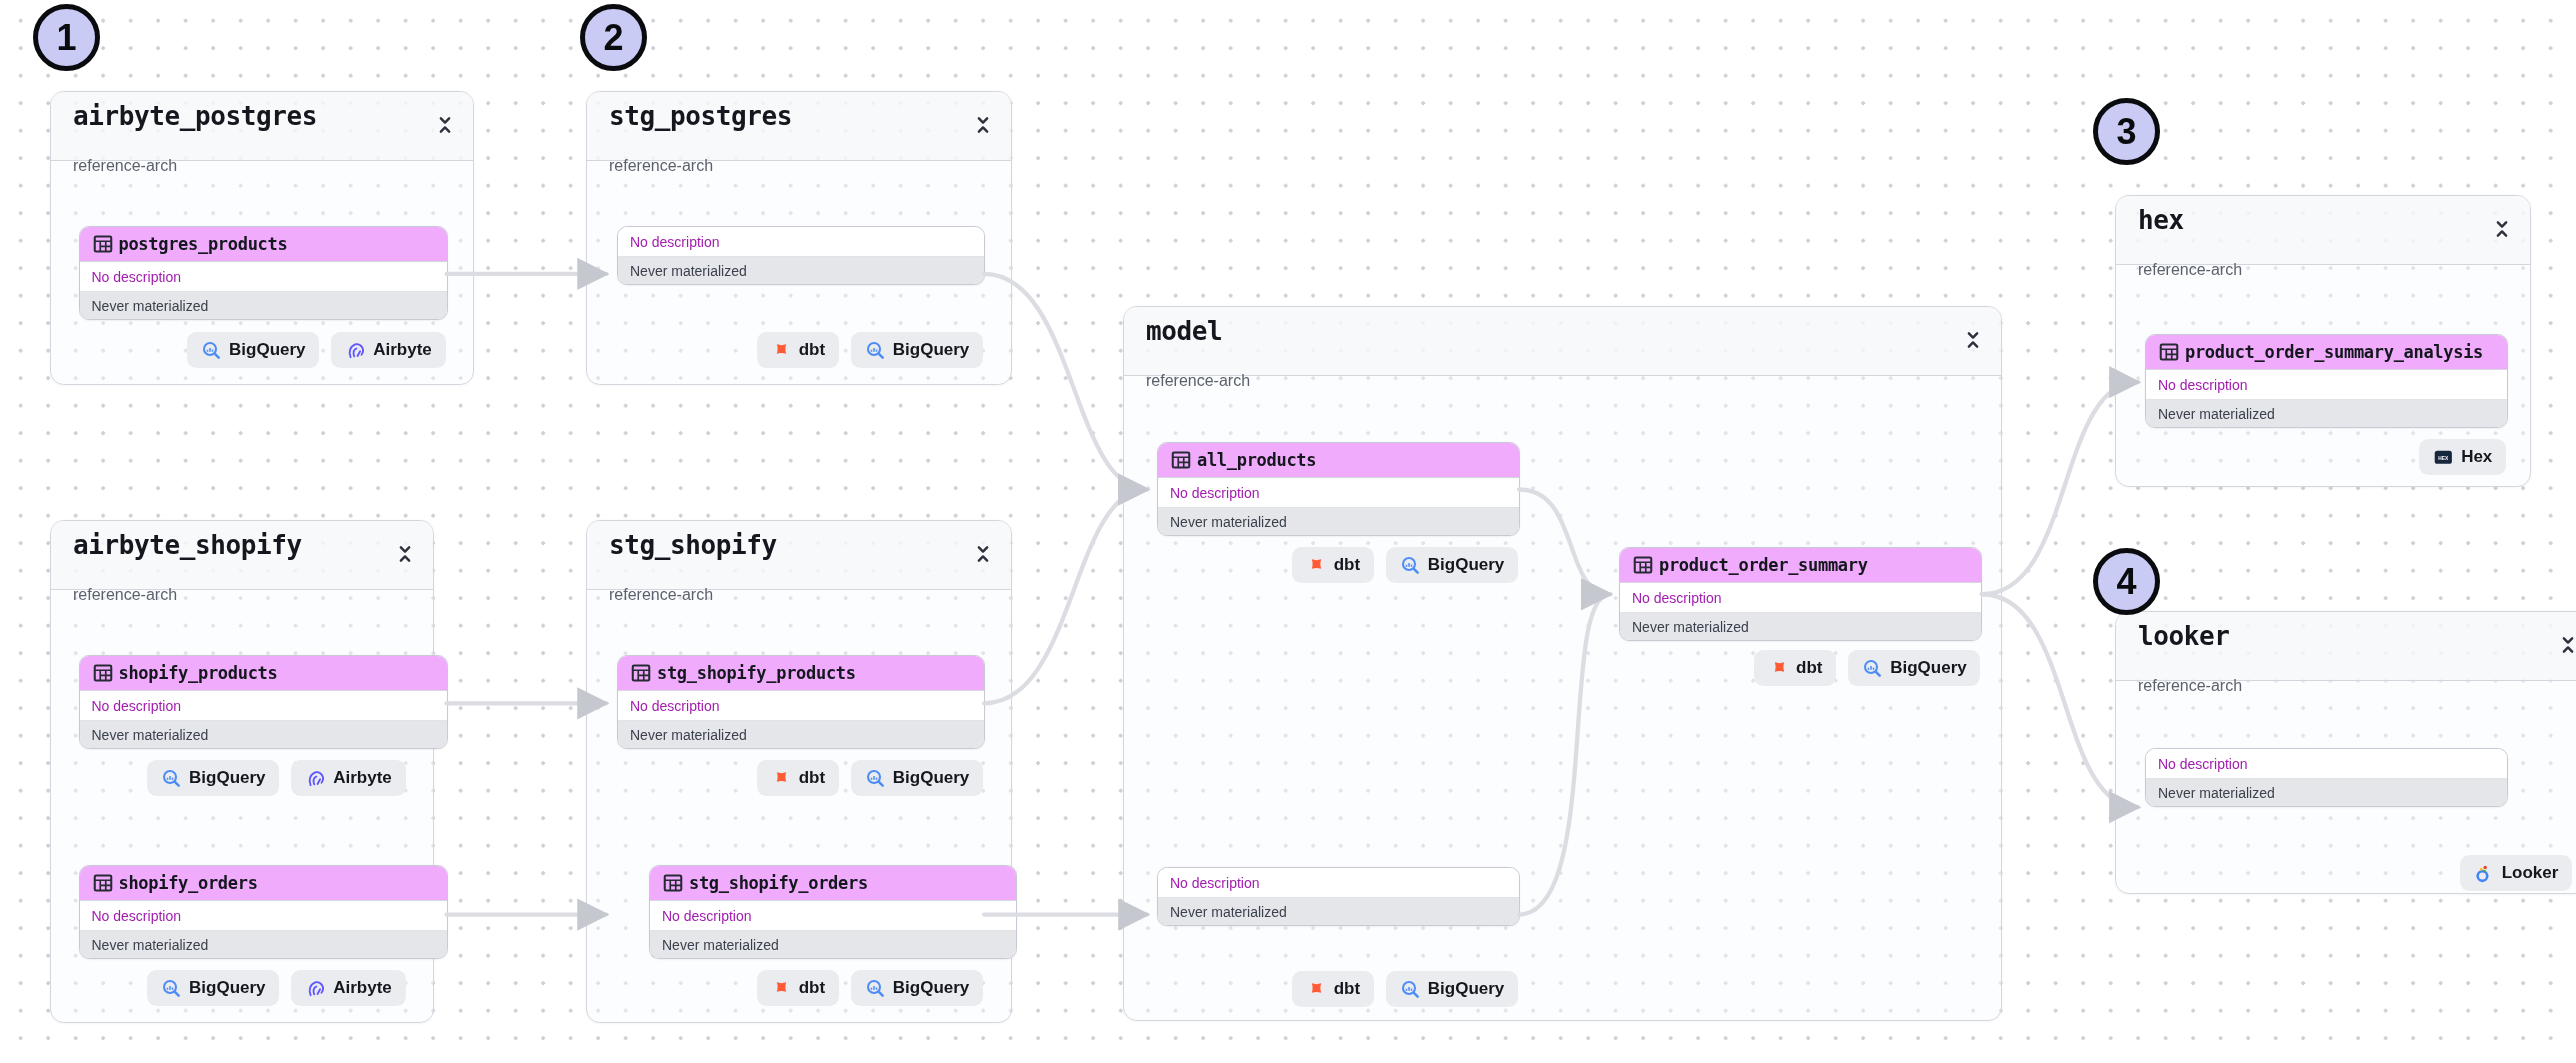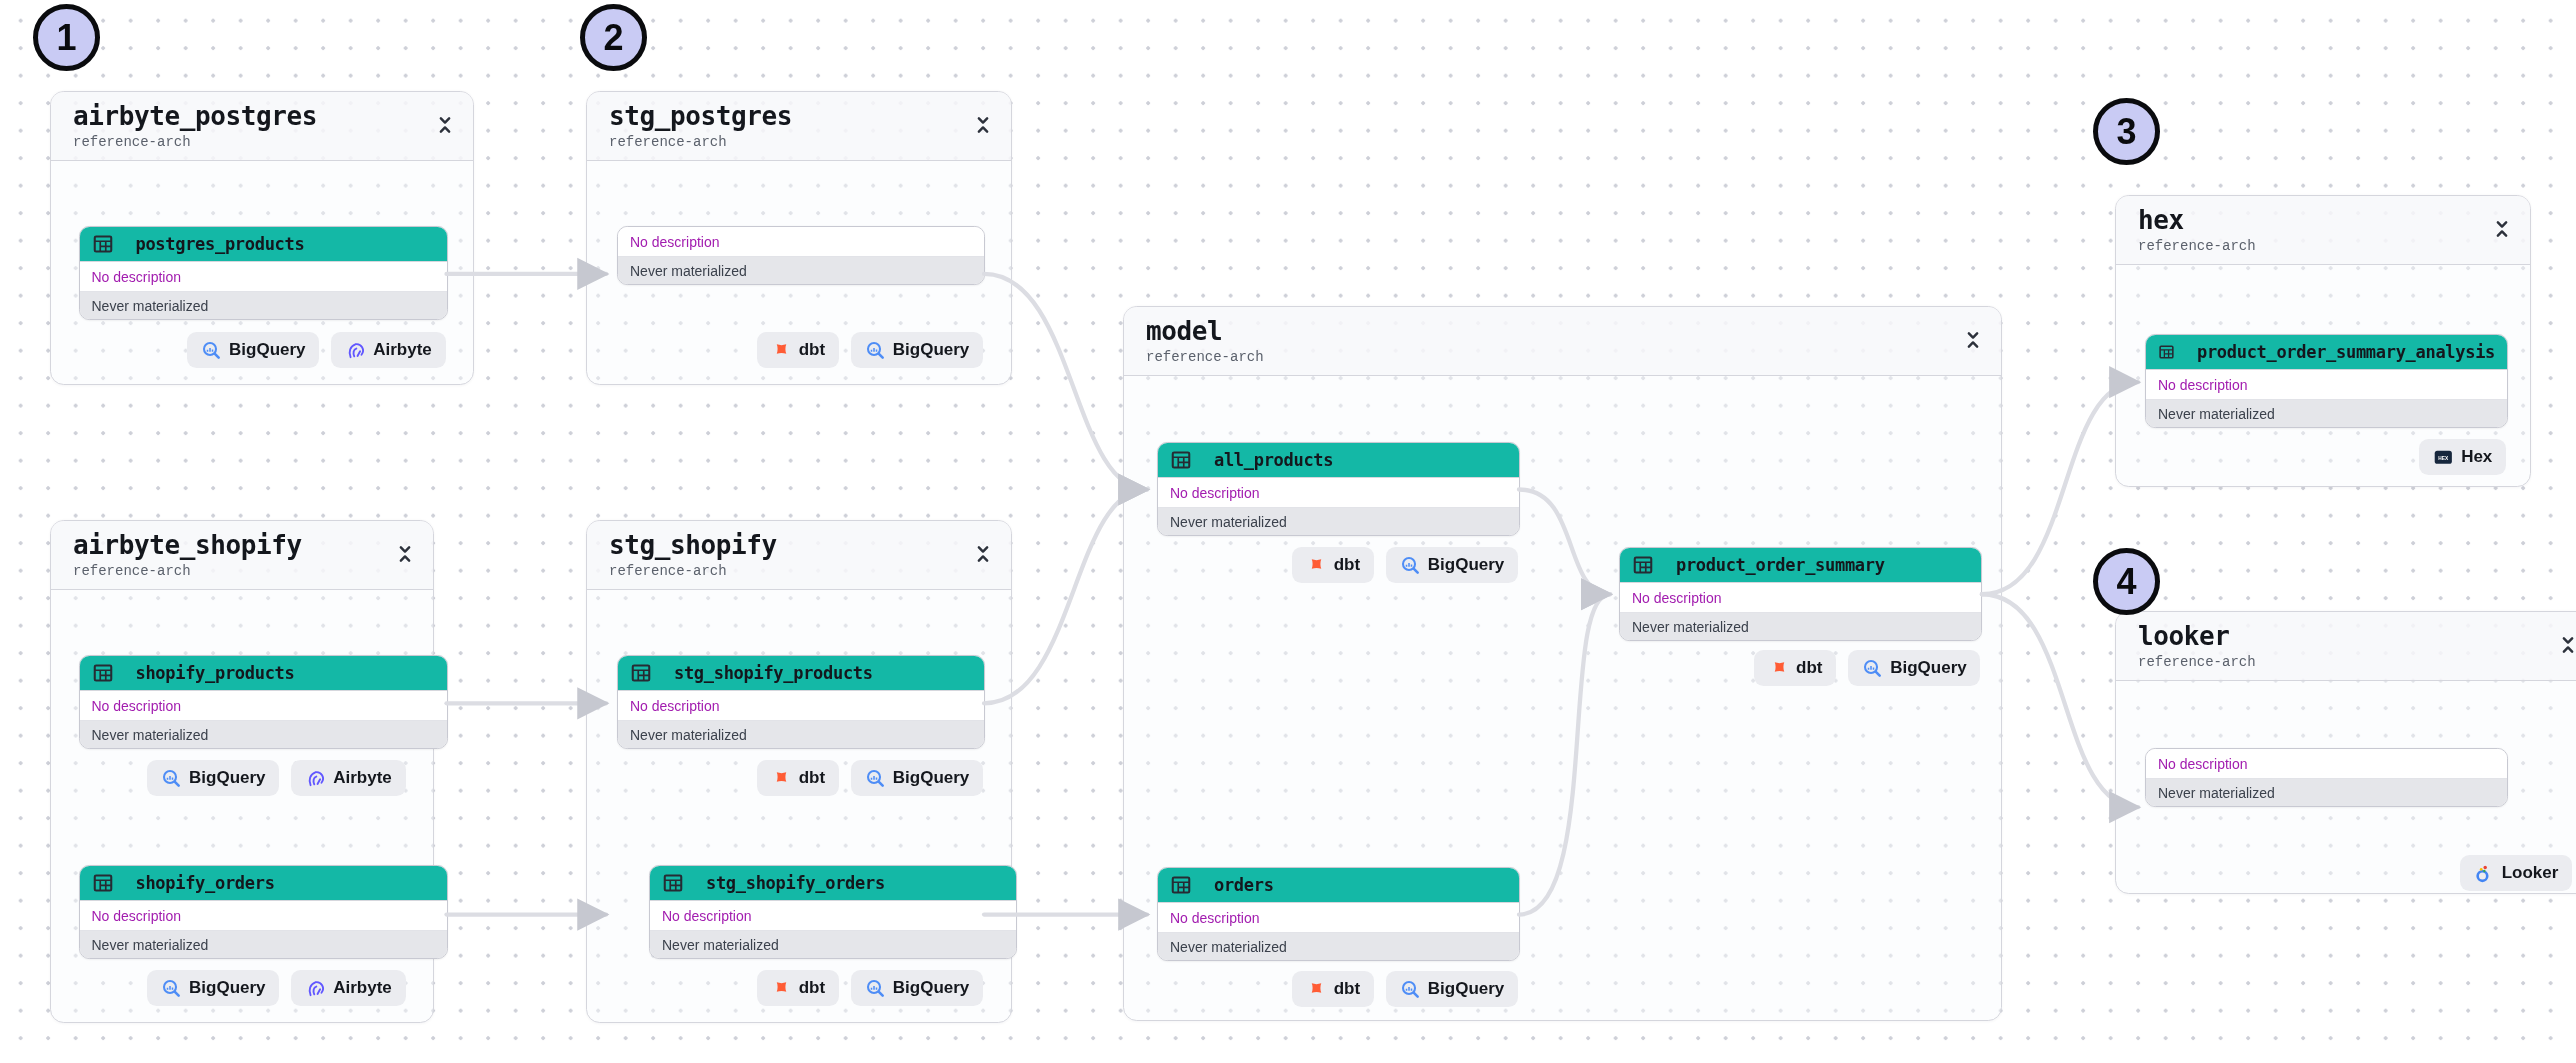--- a/index.html
+++ b/index.html
@@ -21,32 +21,33 @@
     position:absolute;left:0;top:0;right:0;height:69px;
     border-bottom:1.7px solid #d5d6dd;border-radius:12px 12px 0 0;
     background:rgba(246,247,249,0.72);box-sizing:border-box;
     padding:8.6px 20.6px 0 22px;
   }
   .g-title{
     font-family:"DejaVu Sans Mono",monospace;font-weight:bold;
     font-size:26px;line-height:31px;color:#14171d;letter-spacing:-0.4px;
   }
   .g-sub{
-    font-family:Liberation Mono, monospace;font-size:14px;line-height:20.6px;
+    font-family:Liberation Sans, sans-serif;font-size:16px;line-height:20.6px;
     color:#5b616c;
+    margin-top:24px;
   }
   .collapse-btn{position:absolute;right:17px;top:22px;width:22px;height:22px;cursor:pointer;}
   .node{
     position:absolute;box-sizing:border-box;z-index:1;
     border:1.7px solid #c8c9d2;border-radius:10.3px;overflow:hidden;
     background:#ffffff;box-shadow:0 0.9px 1.7px rgba(30,32,40,0.06);
   }
   .n-name{
-    height:34px;display:flex;align-items:center;gap:22px;padding:0 12px;
-    background:#14b8a6;border-bottom:0.9px solid #d6d7dd;
+    height:34px;display:flex;align-items:center;gap:5px;padding:0 12px;
+    background:#f0abfc;border-bottom:0.9px solid #d6d7dd;
     font-family:"DejaVu Sans Mono",monospace;font-weight:bold;font-size:17px;
     letter-spacing:-0.3px;color:#14171d;white-space:nowrap;
   }
   .n-desc{
     height:29px;display:flex;align-items:center;padding:0 12px;
     background:#ffffff;border-bottom:0.9px solid #e2e3e8;
     font-size:14px;color:#a21caf;white-space:nowrap;
   }
   .n-mat{
     height:27px;display:flex;align-items:center;padding:0 12px;
@@ -372,27 +373,20 @@
       <span class="badge">
           <svg width="20.6" height="20.6" viewBox="0 0 24 24">
             <circle cx="10.5" cy="10.5" r="7" fill="none" stroke="#4e8df6" stroke-width="2.4"></circle>
             <path d="M16.2 16.2 L20.6 20.6" stroke="#4e8df6" stroke-width="3" stroke-linecap="round"></path>
             <path d="M7.6 11.4v2.3 M10.5 9.4v4.3 M13.4 11v2.7" stroke="#4e8df6" stroke-width="1.8"></path>
           </svg>
           <span>BigQuery</span>
         </span>
     </div>
     <div class="node" style="left:33px;top:560px;width:363px;">
-      <div class="n-name">
-          <svg width="22" height="22" viewBox="0 0 16 16">
-            <rect x="2" y="2.5" width="12" height="11" rx="1" fill="none" stroke="#262b33" stroke-width="1.5"></rect>
-            <path d="M2 6h12 M6 6v7.5 M10 6v7.5 M6 9.7h8" stroke="#262b33" stroke-width="1.2" fill="none"></path>
-          </svg>
-          <span>orders</span>
-        </div>
       <div class="n-desc">No description</div>
       <div class="n-mat">Never materialized</div>
     </div>
     <div class="badges" style="right:483px;top:664px;">
       <span class="badge">
           <svg width="20.6" height="20.6" viewBox="0 0 24 24">
             <path fill="#ff5c35" transform="rotate(45 12 12)" d="M12 2.2 C13.6 5.6 16.4 8.4 19.8 10 16.4 11.6 13.6 14.4 12 17.8 10.4 14.4 7.6 11.6 4.2 10 7.6 8.4 10.4 5.6 12 2.2 Z"></path>
           </svg>
           <span>dbt</span>
         </span>

